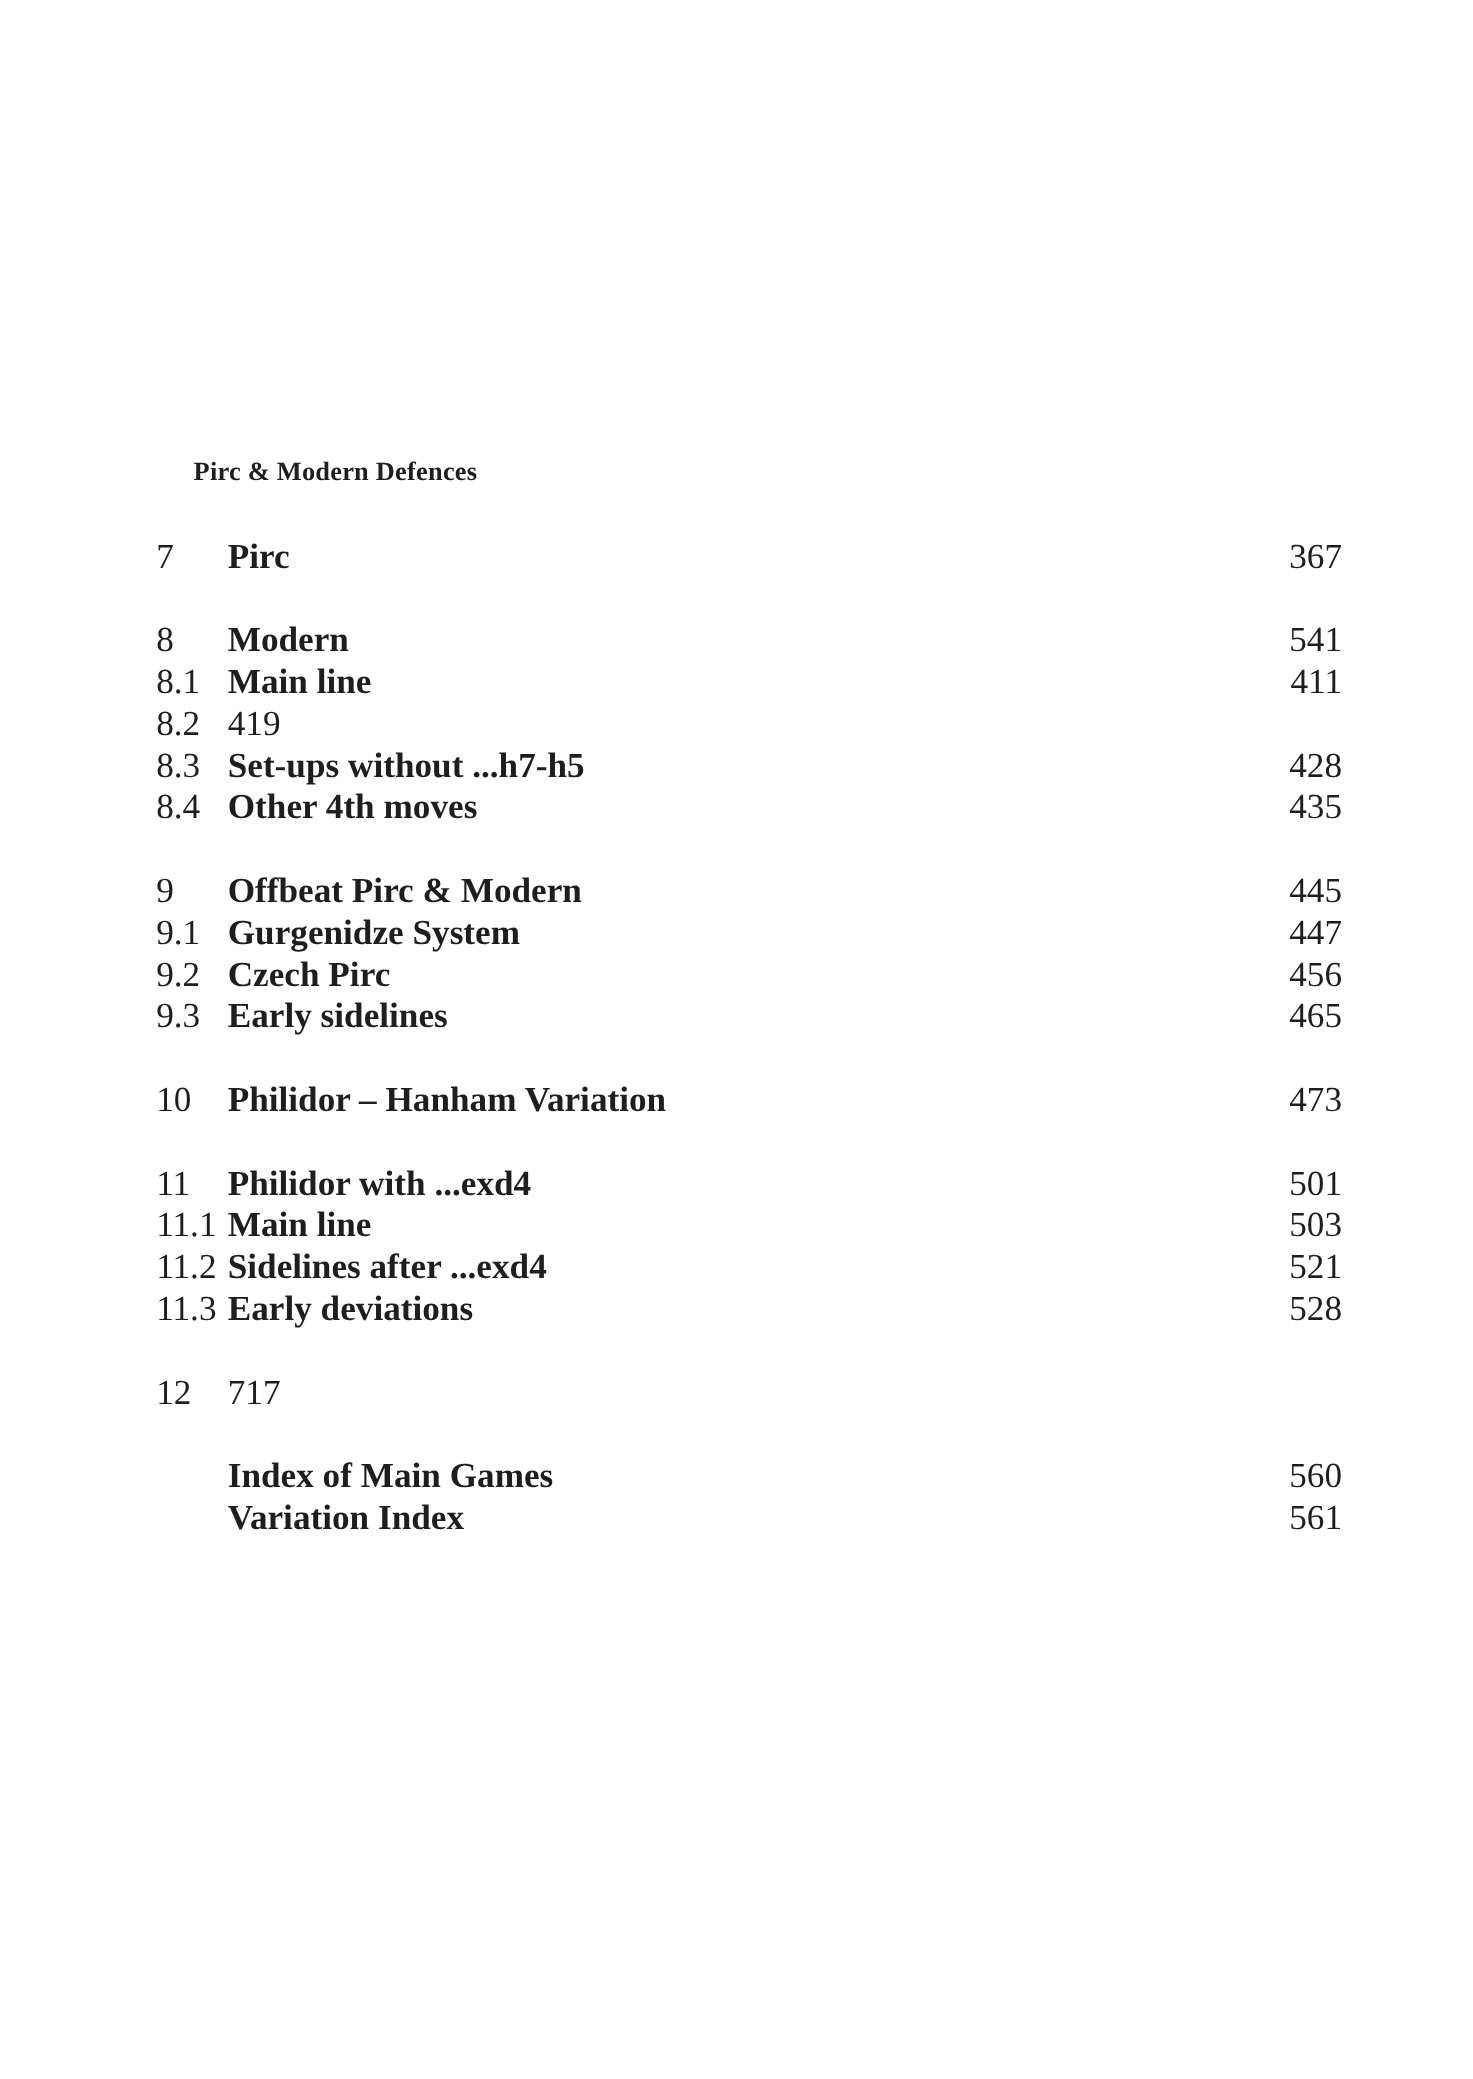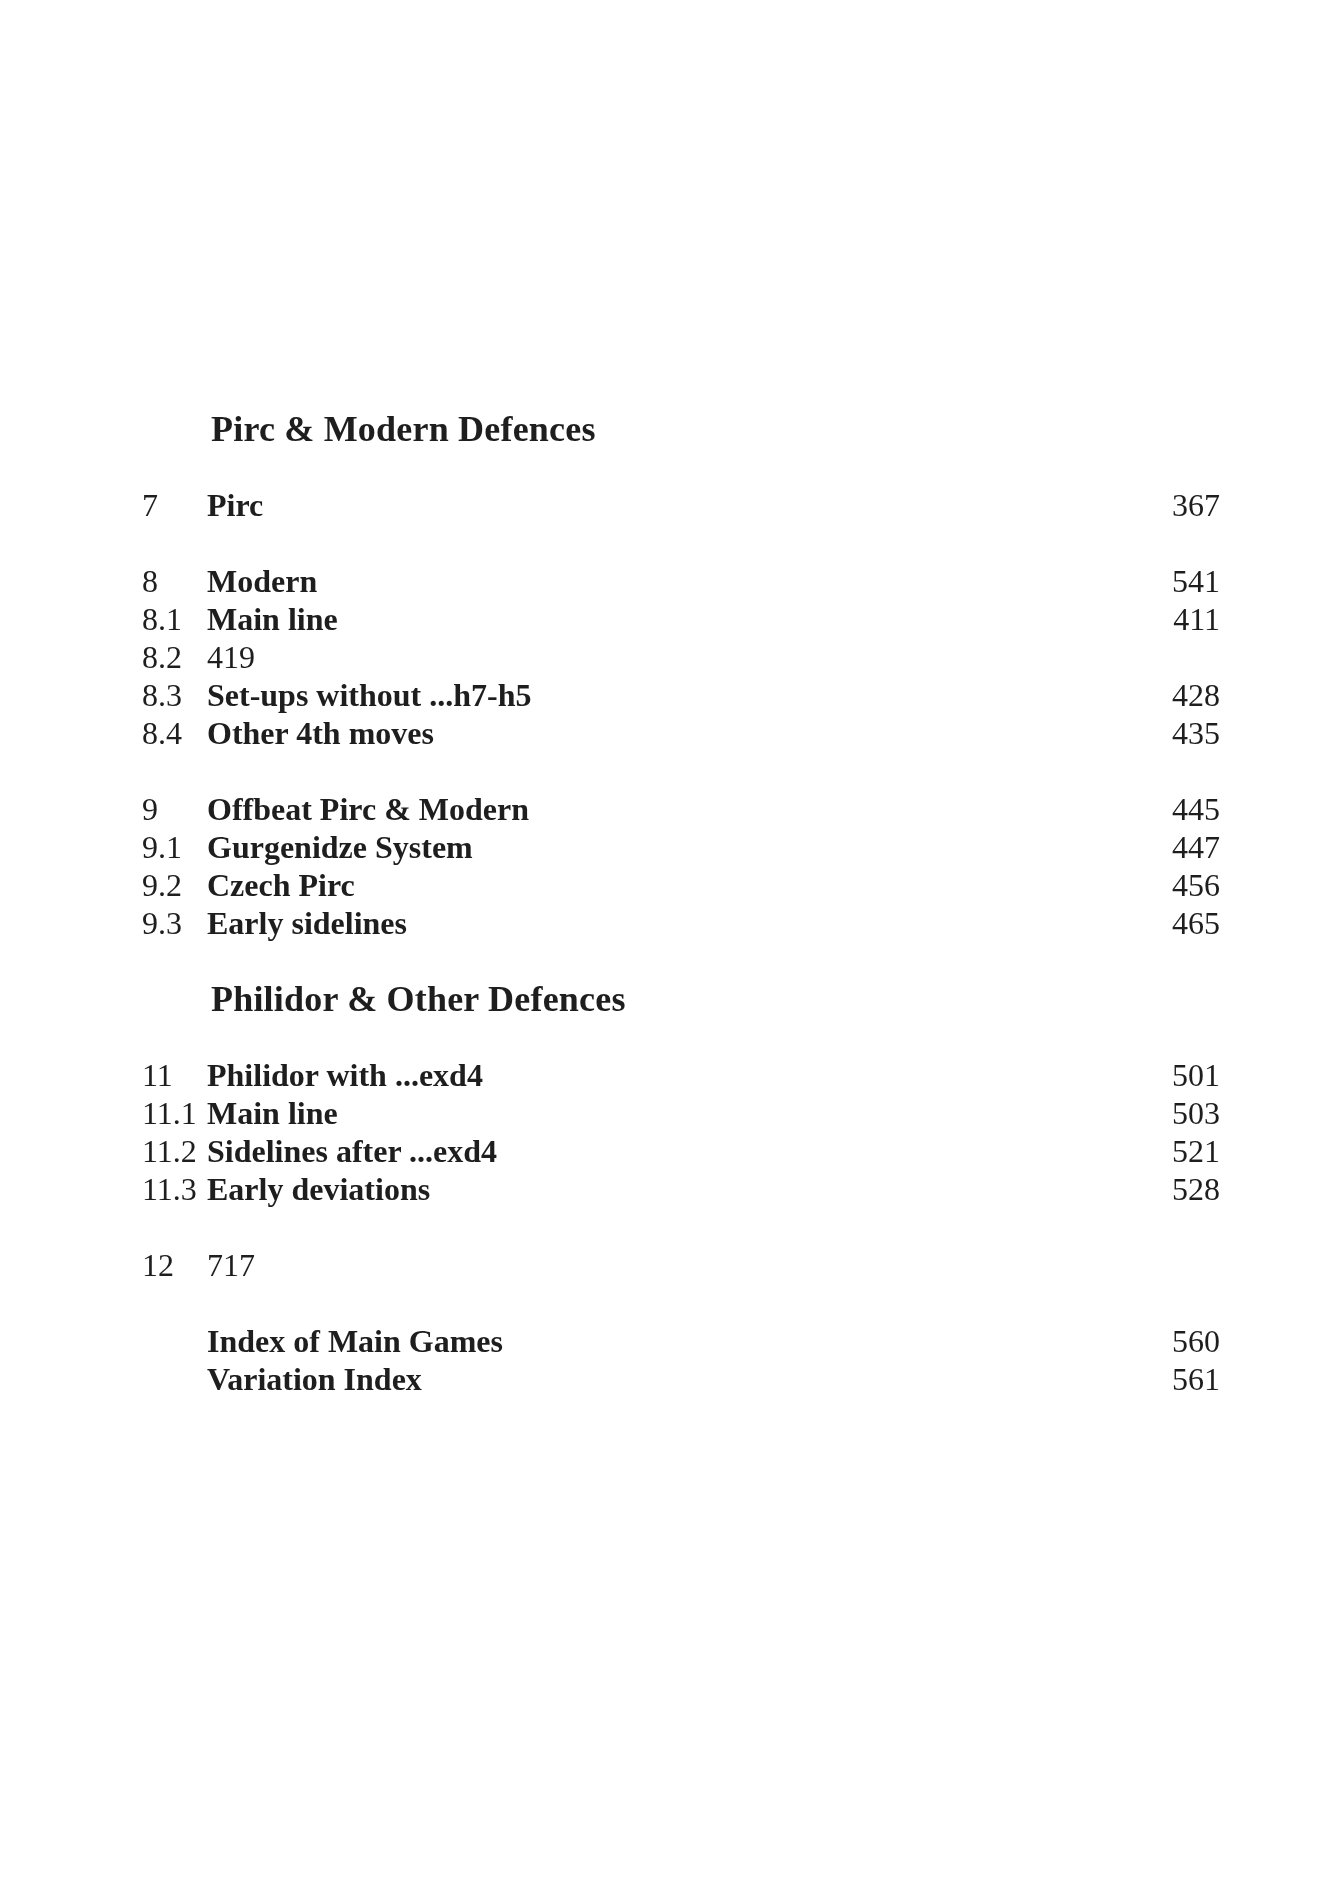--- a/index.html
+++ b/index.html
@@ -19,24 +19,24 @@
     background: #ffffff;
     overflow: hidden;
   }
   .toc {
     position: absolute;
     left: 142px;
     top: 410px;
     width: 1078px;
   }
   .toc-heading {
-    font-size: 36px;
+    font-size: 24px;
     line-height: 38px;
     font-weight: bold;
-    margin: 0 0 38px 69px;
+    margin: 0 0 38px 34px;
     padding: 0;
     letter-spacing: 0.2px;
   }
   .toc-group {
     margin: 0 0 38px 0;
   }
   .toc-section:last-child .toc-group:last-child {
     margin-bottom: 0;
   }
   .toc-row {
@@ -127,22 +127,28 @@
 
   <div class="toc-row">
     <span class="num">9.3</span>
     <span class="title">Early sidelines</span>
     <span class="pagenum">465</span>
   </div>
 </div>
 </section>
 
   <section class="toc-section">
-    <h2 class="toc-heading">Philidor &amp; Other Defences</h2>
 
+  <div class="toc-group">
+  <div class="toc-row">
+    <span class="num">10</span>
+    <span class="title">Philidor – Hanham Variation</span>
+    <span class="pagenum">473</span>
+  </div>
+</div>
 
   <div class="toc-group">
   <div class="toc-row">
     <span class="num">11</span>
     <span class="title">Philidor with ...exd4</span>
     <span class="pagenum">501</span>
   </div>
 
   <div class="toc-row">
     <span class="num">11.1</span>

